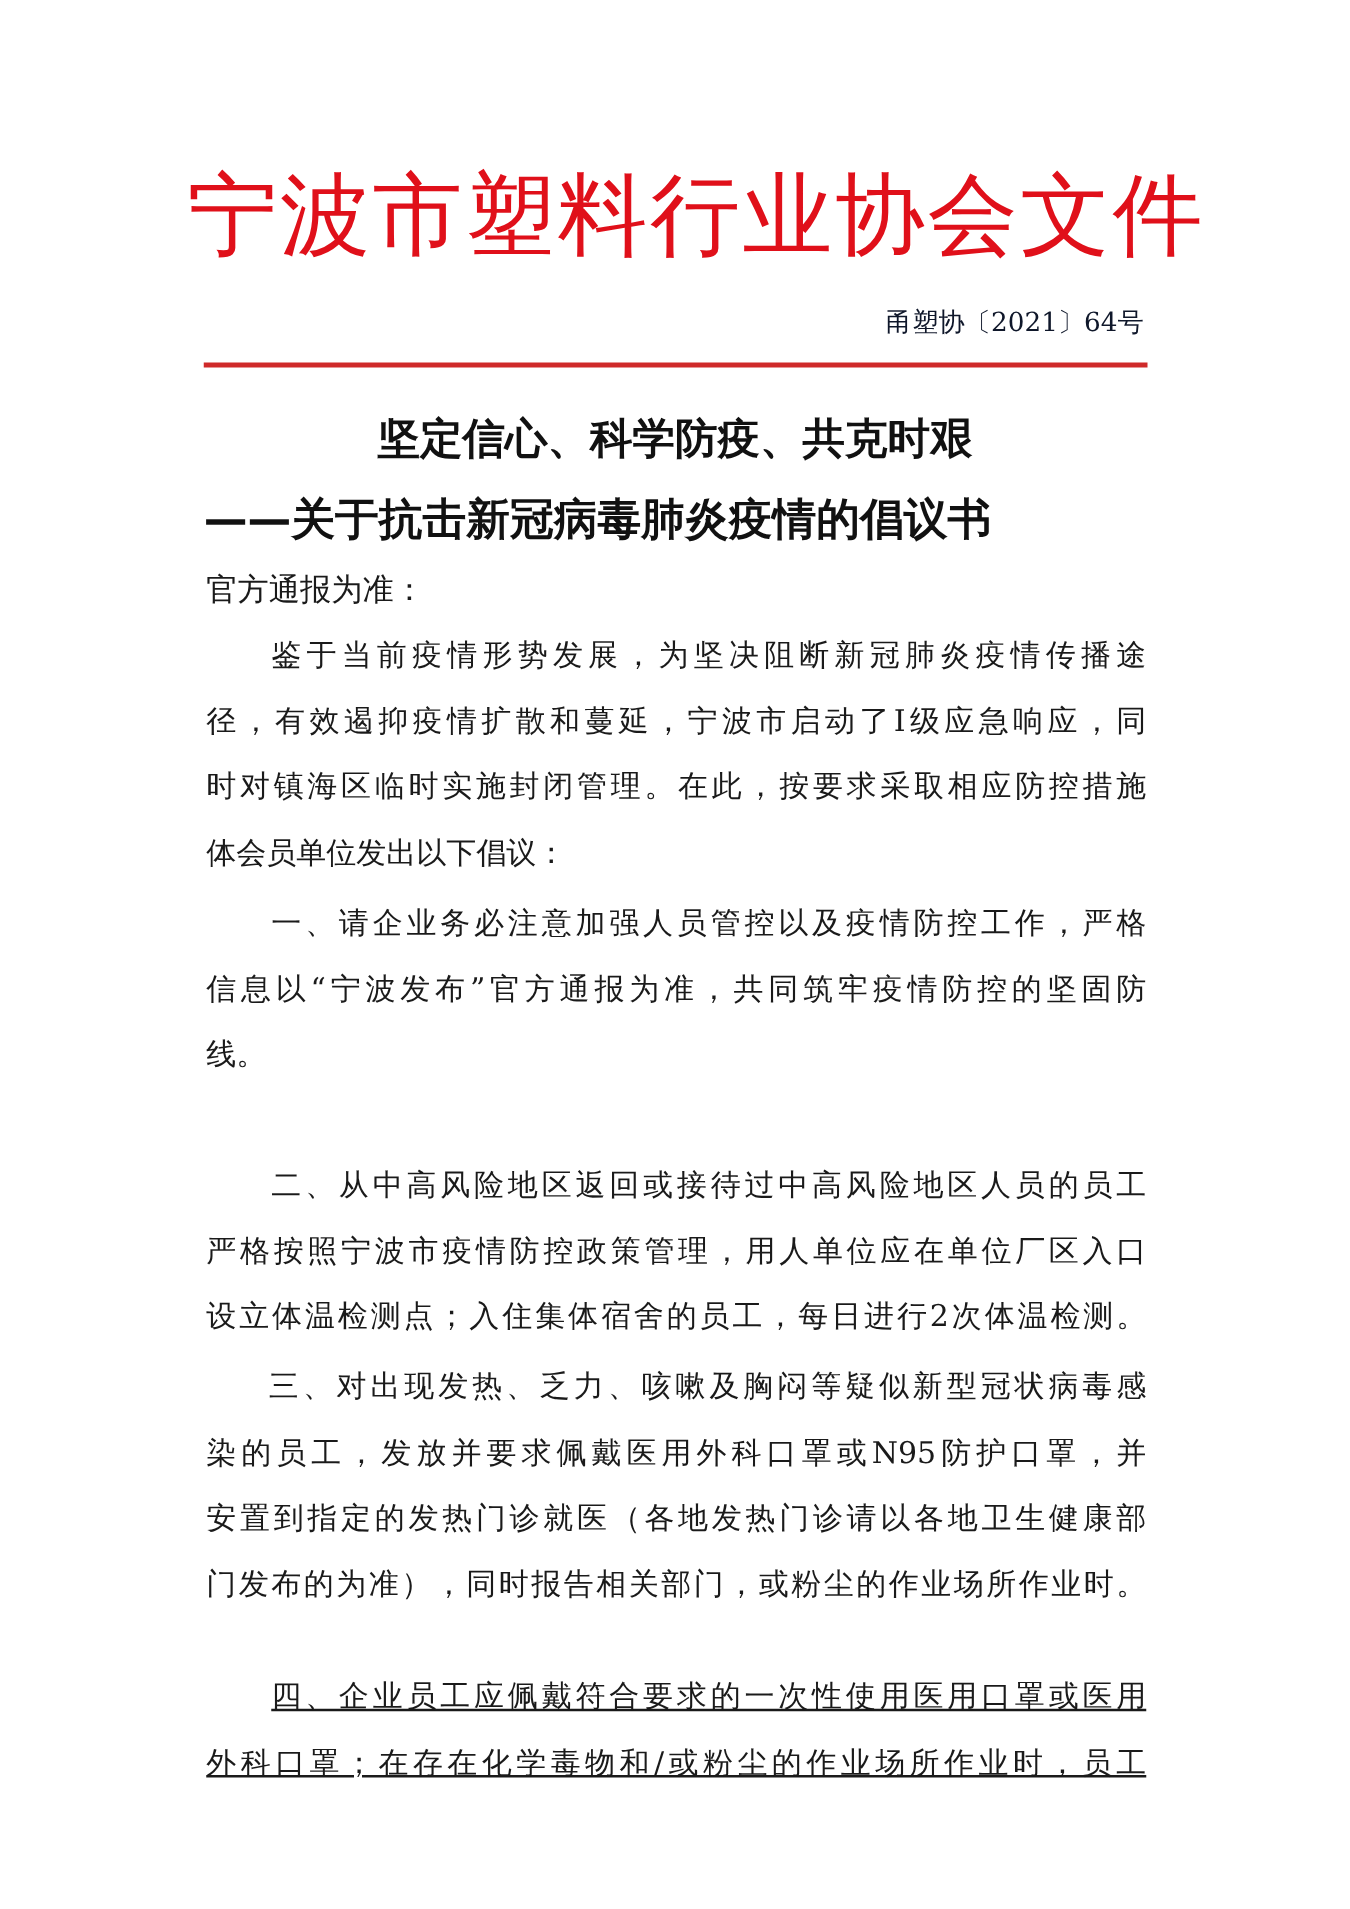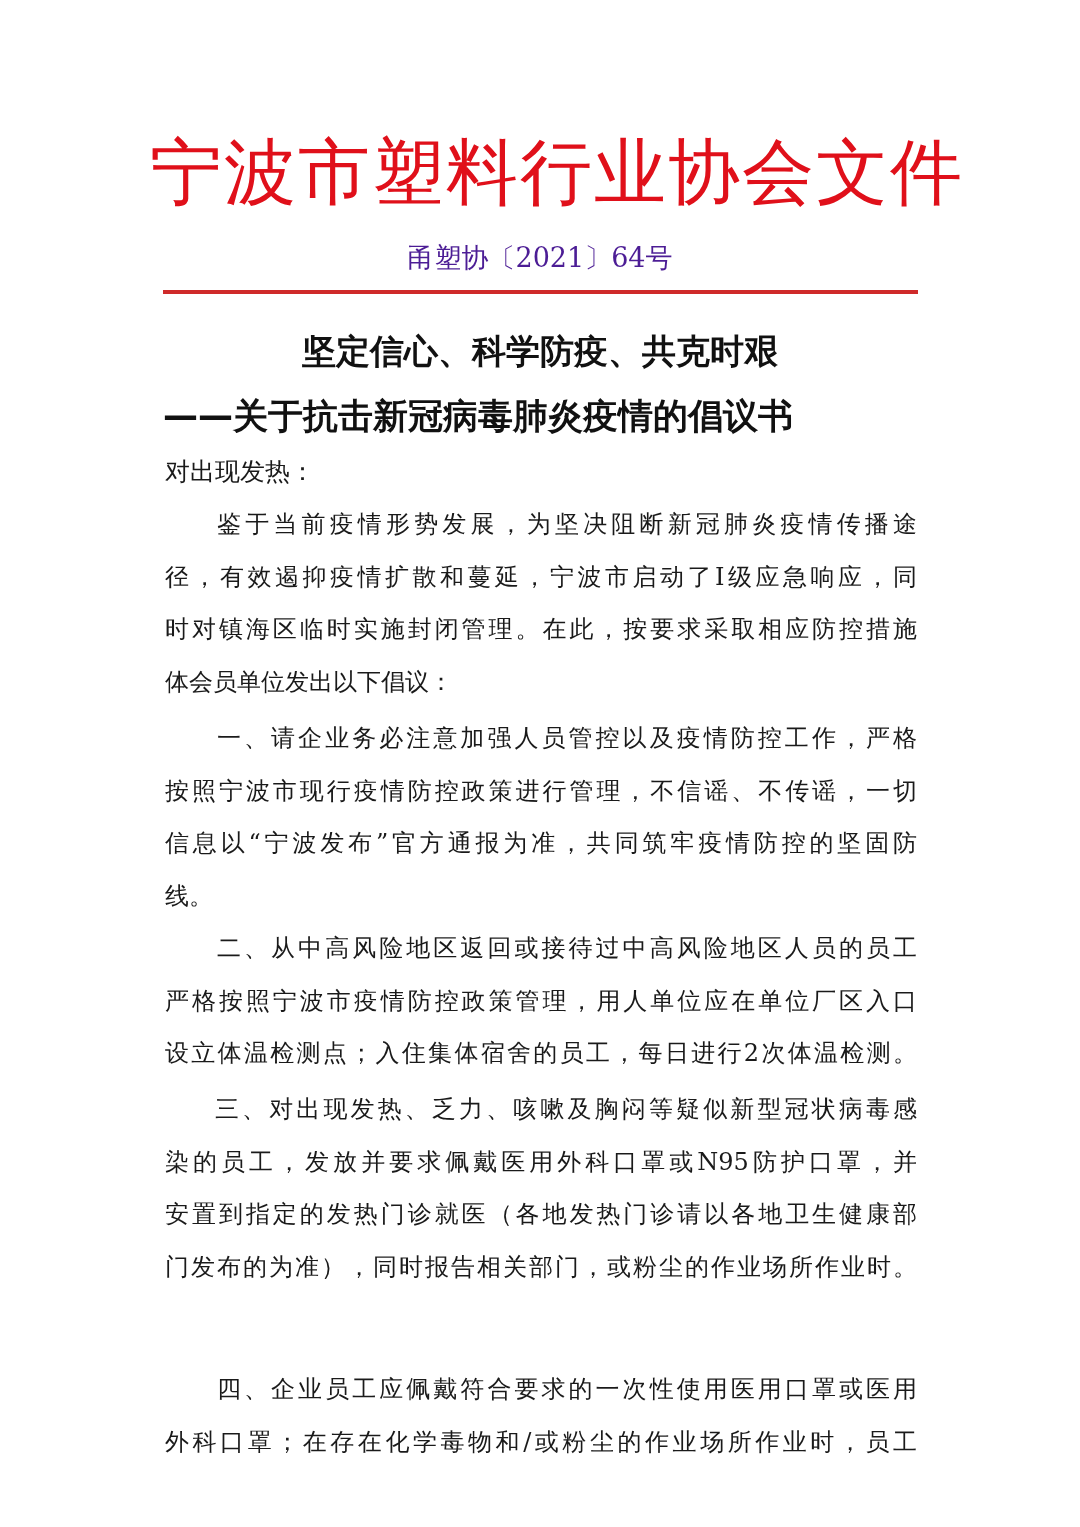--- a/index.html
+++ b/index.html
@@ -1,19 +1,19 @@
 <!DOCTYPE html>
 <html><head>
 <meta charset="utf-8">
 <style>
   html, body { margin: 0; padding: 0; background: #ffffff; }
   body { width: 1080px; height: 1527px; overflow: hidden; position: relative; font-family: "DejaVu Serif", "Liberation Serif", serif; color: #1a1a1a; }
   .page { position: absolute; left: 0; top: 0; width: 1080px; height: 1302px; }
   .org-title { position: absolute; left: 150px; top: 122px; width: 780px; text-align: center; color: #e0101a; font-family: "DejaVu Serif", serif; font-size: 72px; letter-spacing: 2px; line-height: 100px; white-space: nowrap; }
-  .doc-number { position: absolute; left: 165px; top: 238px; width: 750px; text-align: center; font-size: 27px; color: #4c1d95; line-height: 40px; white-space: nowrap; }
+  .doc-number { position: absolute; left: 165px; top: 238px; width: 750px; text-align: right; font-size: 21px; color: #0f172a; line-height: 40px; white-space: nowrap; }
   .red-rule { position: absolute; left: 163px; top: 290px; width: 755px; height: 4px; background: #cf2a2a; }
   .heading1 { position: absolute; left: 165px; top: 326px; width: 750px; text-align: center; font-family: "DejaVu Sans", sans-serif; font-weight: bold; font-size: 34px; line-height: 50px; white-space: nowrap; color: #111; }
   .heading2 { position: absolute; left: 163px; top: 390px; width: 760px; font-family: "DejaVu Sans", sans-serif; font-weight: bold; font-size: 35px; line-height: 52px; white-space: nowrap; color: #111; }
   .salutation { position: absolute; left: 165px; top: 452px; font-size: 25px; line-height: 40px; white-space: nowrap; }
   .para { position: absolute; left: 165px; width: 752px; font-size: 24px; line-height: 52.5px; }
   .line { display: block; white-space: nowrap; text-align: justify; text-align-last: justify; height: 52.5px; }
   .line.last { text-align-last: left; }
   .indent { padding-left: 52px; }
   .indent2 { padding-left: 50px; }
 </style>
@@ -22,47 +22,46 @@
 
 <div class="page">
 
   <div class="org-title">宁波市塑料行业协会文件</div>
   <div class="doc-number">甬塑协〔2021〕64号</div>
   <div class="red-rule"></div>
 
   <div class="heading1">坚定信心、科学防疫、共克时艰</div>
   <div class="heading2">——关于抗击新冠病毒肺炎疫情的倡议书</div>
 
-  <div class="salutation">对出现发热：</div>
+  <div class="salutation">官方通报为准：</div>
 
   <div class="para" style="top:498px;">
     <span class="line indent">鉴于当前疫情形势发展，为坚决阻断新冠肺炎疫情传播途</span>
     <span class="line">径，有效遏抑疫情扩散和蔓延，宁波市启动了I级应急响应，同</span>
     <span class="line">时对镇海区临时实施封闭管理。在此，按要求采取相应防控措施</span>
     <span class="line last">体会员单位发出以下倡议：</span>
   </div>
 
   <div class="para" style="top:712px;">
     <span class="line indent">一、请企业务必注意加强人员管控以及疫情防控工作，严格</span>
-    <span class="line">按照宁波市现行疫情防控政策进行管理，不信谣、不传谣，一切</span>
     <span class="line">信息以“宁波发布”官方通报为准，共同筑牢疫情防控的坚固防</span>
     <span class="line last">线。</span>
   </div>
 
   <div class="para" style="top:922px;">
     <span class="line indent">二、从中高风险地区返回或接待过中高风险地区人员的员工</span>
     <span class="line">严格按照宁波市疫情防控政策管理，用人单位应在单位厂区入口</span>
     <span class="line">设立体温检测点；入住集体宿舍的员工，每日进行2次体温检测。</span>
   </div>
 
   <div class="para" style="top:1083px;">
     <span class="line indent2">三、对出现发热、乏力、咳嗽及胸闷等疑似新型冠状病毒感</span>
     <span class="line">染的员工，发放并要求佩戴医用外科口罩或N95防护口罩，并</span>
     <span class="line">安置到指定的发热门诊就医（各地发热门诊请以各地卫生健康部</span>
     <span class="line">门发布的为准），同时报告相关部门，或粉尘的作业场所作业时。</span>
   </div>
 
-  <div class="para" style="top:1363px;">
+  <div class="para" style="top:1331px;text-decoration:underline;">
     <span class="line indent">四、企业员工应佩戴符合要求的一次性使用医用口罩或医用</span>
     <span class="line">外科口罩；在存在化学毒物和/或粉尘的作业场所作业时，员工</span>
   </div>
 
 </div>
 
 </body></html>

